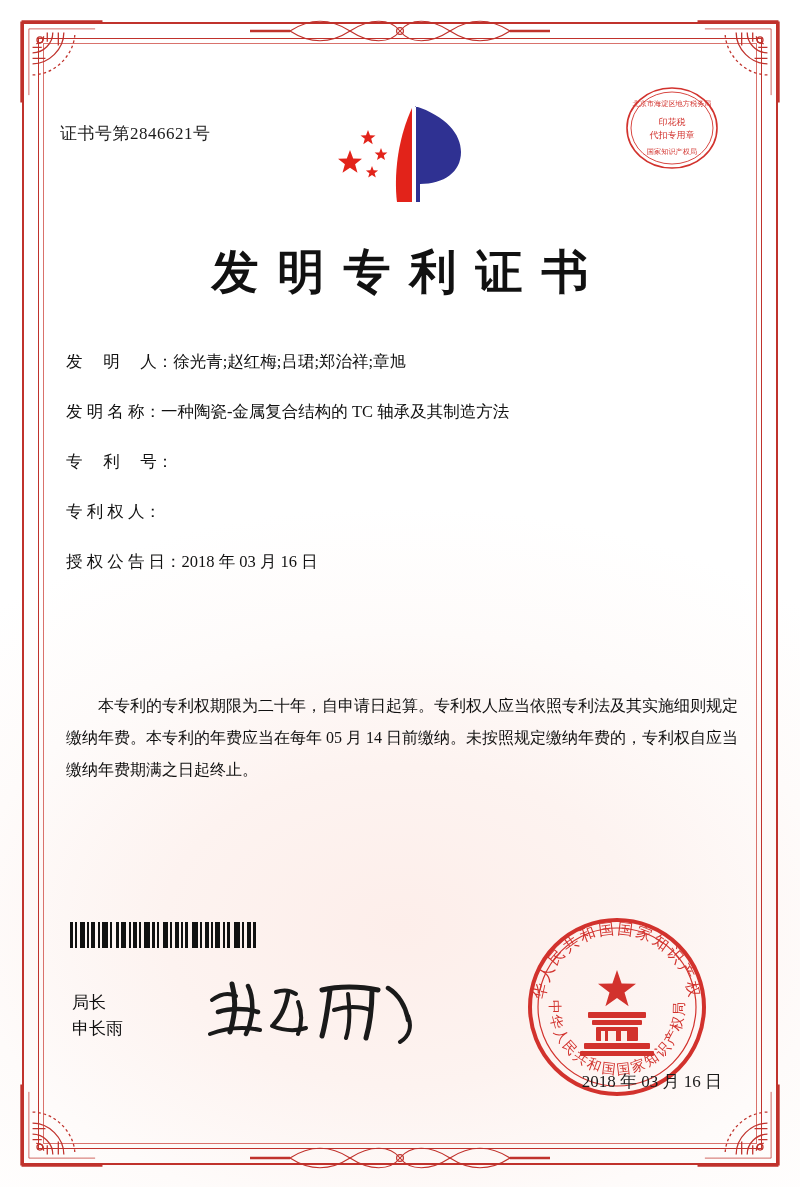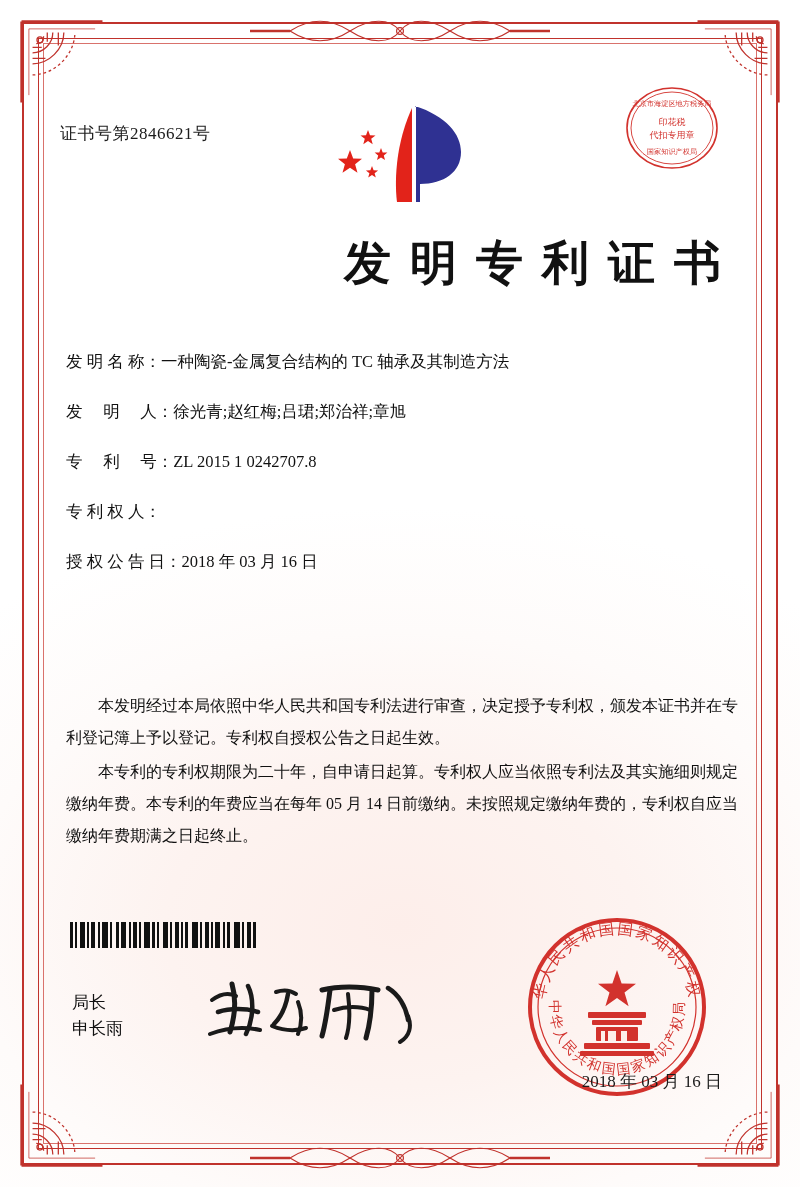--- a/index.html
+++ b/index.html
@@ -108,22 +108,22 @@
     top: 22px;
     width: 116px;
     height: 92px;
   }
   .tax-stamp svg { width:100%; height:100%; display:block; }
 
   .title {
     position: absolute;
     left: 0;
     right: 0;
-    top: 172px;
-    text-align: right;
+    top: 181px;
+    text-align: center;
     font-size: 47px;
     font-weight: bold;
     letter-spacing: 19px;
     text-indent: 19px;
     color: #111;
     font-family: Liberation Sans, sans-serif;
   }
 
   .fields {
     position: absolute;
@@ -324,42 +324,40 @@
           <text x="58" y="56" font-size="9">代扣专用章</text>
           <text x="58" y="72" font-size="7.2">国家知识产权局</text>
         </g>
       </svg>
     </div>
 
     <div class="title">发明专利证书</div>
 
     <div class="fields">
       <div class="field">
+        <span class="lbl">发　 明　 人：</span>
+        <span class="val">徐光青;赵红梅;吕珺;郑治祥;章旭</span>
+      </div>
+      <div class="field">
         <span class="lbl">发 明 名 称：</span>
         <span class="val">一种陶瓷-金属复合结构的 TC 轴承及其制造方法</span>
       </div>
       <div class="field">
-        <span class="lbl">发　 明　 人：</span>
-        <span class="val">徐光青;赵红梅;吕珺;郑治祥;章旭</span>
-      </div>
-      <div class="field">
         <span class="lbl">专　 利　 号：</span>
-        <span class="val">ZL 2015 1 0242707.8</span>
       </div>
       <div class="field">
         <span class="lbl">专 利 权 人：</span>
       </div>
       <div class="field">
         <span class="lbl">授 权 公 告 日：</span>
         <span class="val">2018 年 03 月 16 日</span>
       </div>
     </div>
 
     <div class="body-text">
-      <p>本发明经过本局依照中华人民共和国专利法进行审查，决定授予专利权，颁发本证书并在专利登记簿上予以登记。专利权自授权公告之日起生效。</p>
       <p>本专利的专利权期限为二十年，自申请日起算。专利权人应当依照专利法及其实施细则规定缴纳年费。本专利的年费应当在每年 05 月 14 日前缴纳。未按照规定缴纳年费的，专利权自应当缴纳年费期满之日起终止。</p>
     </div>
 
     <div class="barcode">
       <i style="width:3px"></i>
         <i style="width:2px;background:transparent"></i>
       <i style="width:2px"></i>
         <i style="width:3px;background:transparent"></i>
       <i style="width:5px"></i>
         <i style="width:2px;background:transparent"></i>

